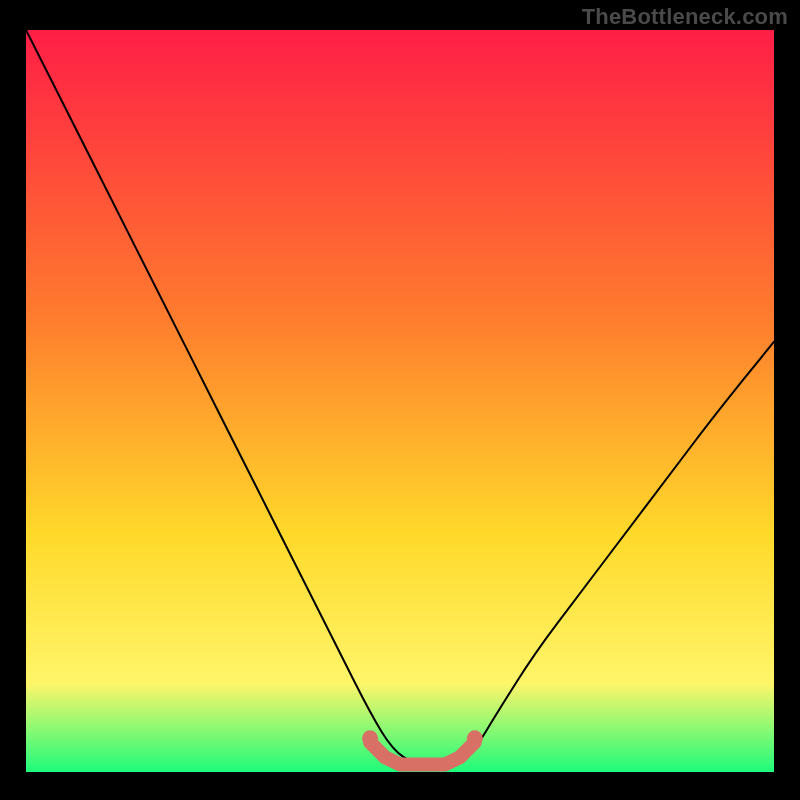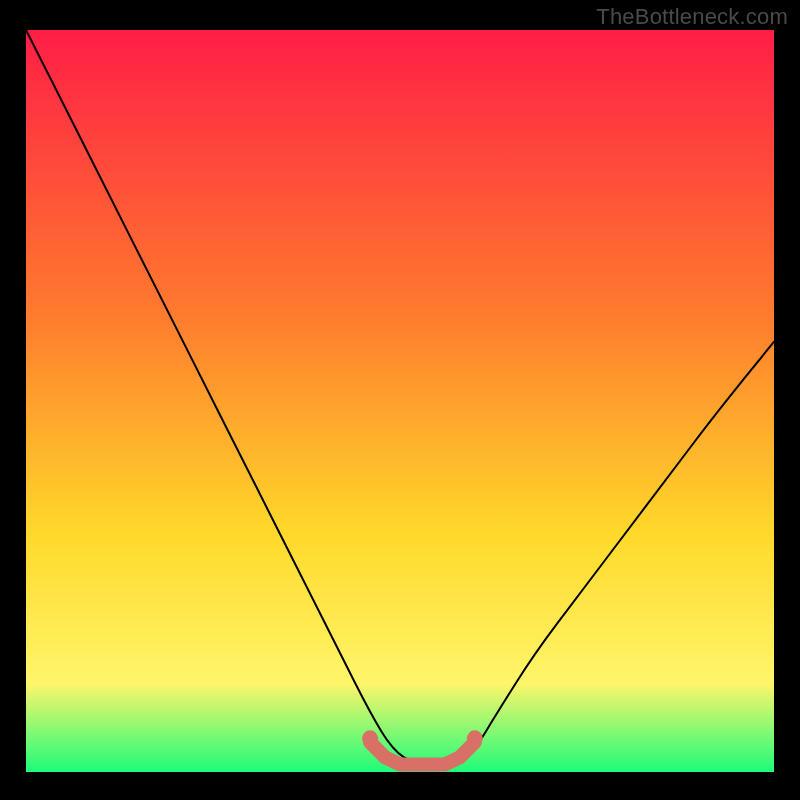--- a/index.html
+++ b/index.html
@@ -18,21 +18,21 @@
     width: 800px;
     height: 800px;
     background: #000;
   }
   .watermark {
     position: absolute;
     top: 4px;
     right: 12px;
     color: #4a4a4a;
     font-size: 22px;
-    font-weight: 400;
+    font-weight: 700;
     letter-spacing: 0.2px;
     z-index: 10;
   }
   .plot {
     position: absolute;
     left: 26px;
     top: 30px;
     width: 748px;
     height: 742px;
   }

